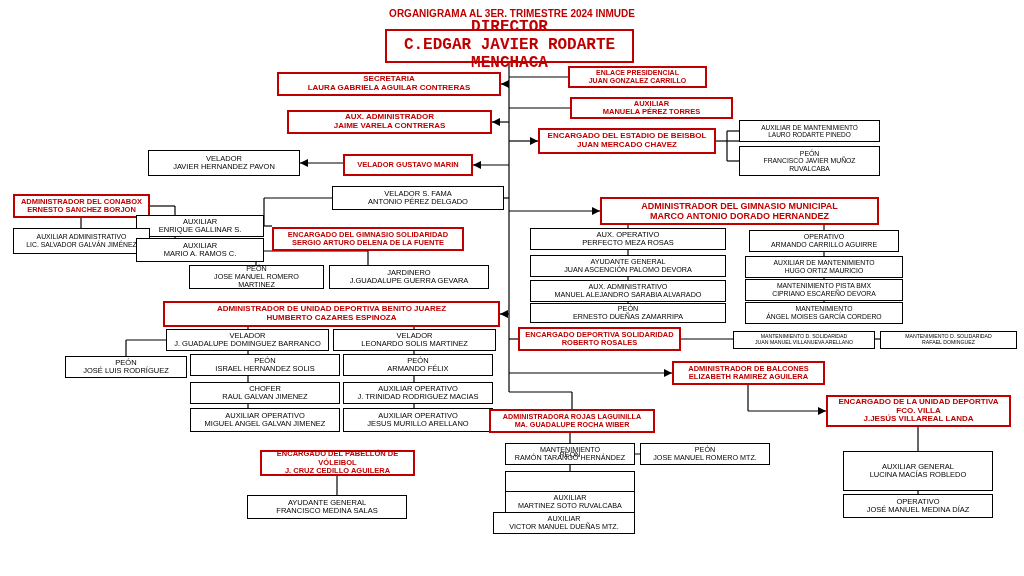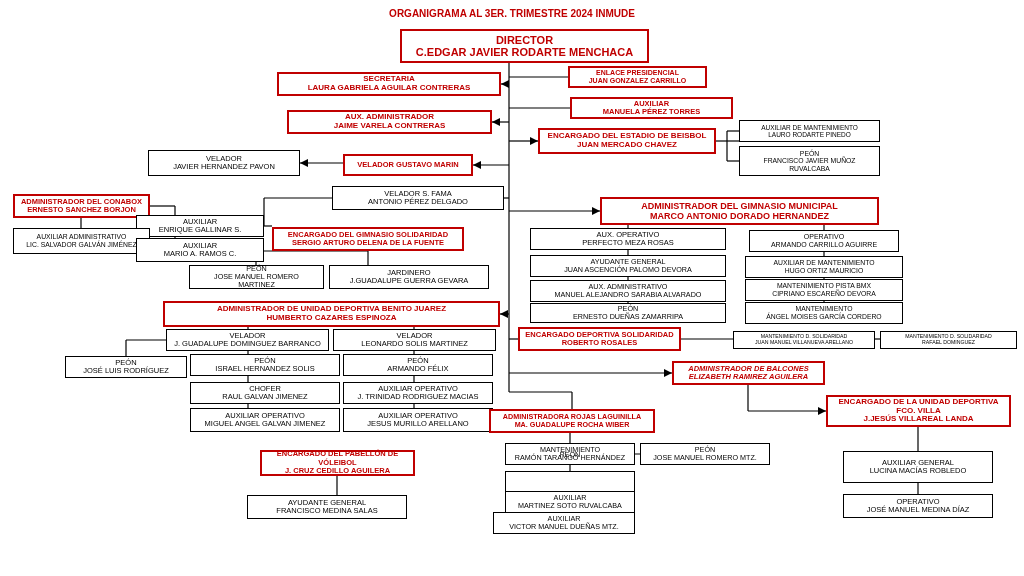--- a/index.html
+++ b/index.html
@@ -132,21 +132,21 @@
     <line x1="918" y1="475" x2="918" y2="494"></line>
 
     <line x1="509" y1="392" x2="572" y2="392"></line>
     <line x1="572" y1="392" x2="572" y2="409"></line>
     <line x1="570" y1="433" x2="570" y2="512"></line>
     <line x1="570" y1="454" x2="640" y2="454"></line>
 
     <line x1="337" y1="476" x2="337" y2="495"></line>
   </svg>
 
-<div class="node red" style="left: 400px; top: 29px; width: 249px; height: 34px; font-size: 11px;">
+<div class="node red" style="left: 385px; top: 29px; width: 249px; height: 34px; font-size: 16px; font-family: Liberation Mono, monospace;">
       <span class="l">DIRECTOR</span>
       <span class="l">C.EDGAR JAVIER RODARTE MENCHACA</span>
     </div>
     <div class="node red" style="left: 568px; top: 66px; width: 139px; height: 22px; font-size: 7px;">
       <span class="l">ENLACE PRESIDENCIAL</span>
       <span class="l">JUAN  GONZALEZ CARRILLO</span>
     </div>
     <div class="node red" style="left: 277px; top: 72px; width: 224px; height: 24px; font-size: 8px;">
       <span class="l">SECRETARIA</span>
       <span class="l">LAURA GABRIELA AGUILAR CONTRERAS</span>
@@ -277,21 +277,21 @@
       <span class="l">JOSÉ LUIS RODRÍGUEZ</span>
     </div>
     <div class="node" style="left: 190px; top: 354px; width: 150px; height: 22px; font-size: 7.5px;">
       <span class="l">PEÓN</span>
       <span class="l">ISRAEL HERNANDEZ SOLIS</span>
     </div>
     <div class="node" style="left: 343px; top: 354px; width: 150px; height: 22px; font-size: 7.5px;">
       <span class="l">PEÓN</span>
       <span class="l">ARMANDO FÉLIX</span>
     </div>
-    <div class="node red" style="left: 672px; top: 361px; width: 153px; height: 24px; font-size: 7.5px; font-style: italic;">
+    <div class="node red" style="left: 672px; top: 361px; width: 153px; height: 24px; font-size: 7.5px;">
       <span class="l">ADMINISTRADOR DE BALCONES</span>
       <span class="l">ELIZABETH RAMIREZ AGUILERA</span>
     </div>
     <div class="node" style="left: 190px; top: 382px; width: 150px; height: 22px; font-size: 7.5px;">
       <span class="l">CHOFER</span>
       <span class="l">RAUL  GALVAN JIMENEZ</span>
     </div>
     <div class="node" style="left: 343px; top: 382px; width: 150px; height: 22px; font-size: 7.5px;">
       <span class="l">AUXILIAR OPERATIVO</span>
       <span class="l">J. TRINIDAD RODRIGUEZ MACIAS</span>
@@ -319,21 +319,21 @@
     </div>
     <div class="node" style="left: 640px; top: 443px; width: 130px; height: 22px; font-size: 7.2px;">
       <span class="l">PEÓN</span>
       <span class="l">JOSE MANUEL ROMERO MTZ.</span>
     </div>
     <div class="node red" style="left: 260px; top: 450px; width: 155px; height: 26px; font-size: 7.5px;">
       <span class="l">ENCARGADO DEL PABELLÓN DE</span>
       <span class="l">VÓLEIBOL</span>
       <span class="l">J. CRUZ CEDILLO AGUILERA</span>
     </div>
-    <div class="node" style="left: 843px; top: 451px; width: 150px; height: 32px; font-size: 7.5px;">
+    <div class="node" style="left: 843px; top: 451px; width: 150px; height: 40px; font-size: 7.5px;">
       <span class="l">AUXILIAR GENERAL</span>
       <span class="l">LUCINA MACÍAS ROBLEDO</span>
     </div>
     <div class="node" style="left: 505px; top: 471px; width: 130px; height: 22px; font-size: 7.2px; gap: 45px;">
       <span class="l">PEON</span>
       <span class="l">RAMÓN TARANGO  ROJAS</span>
     </div>
     <div class="node" style="left: 505px; top: 491px; width: 130px; height: 22px; font-size: 7.2px;">
       <span class="l">AUXILIAR</span>
       <span class="l">MARTINEZ SOTO RUVALCABA</span>

